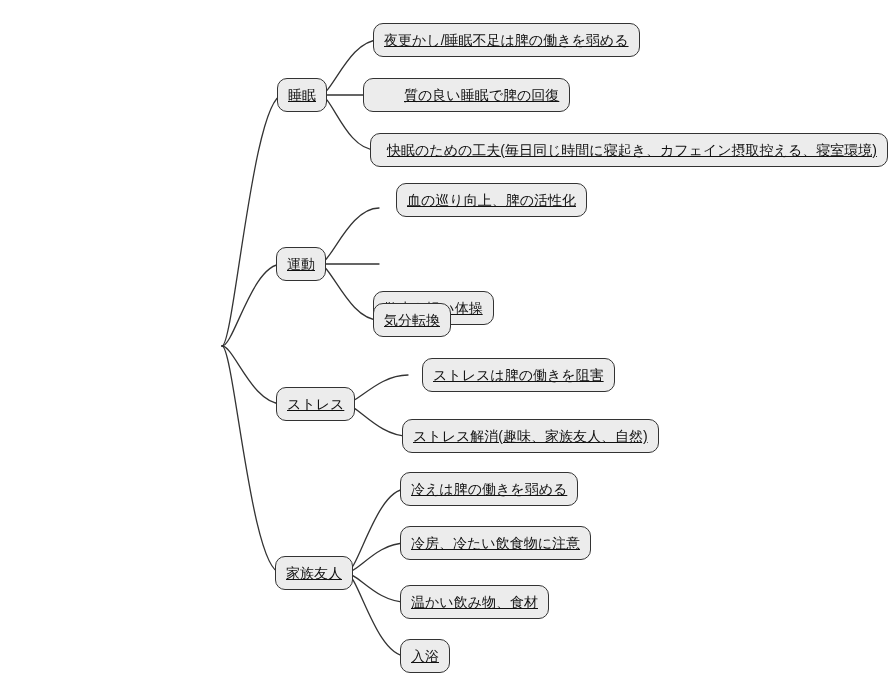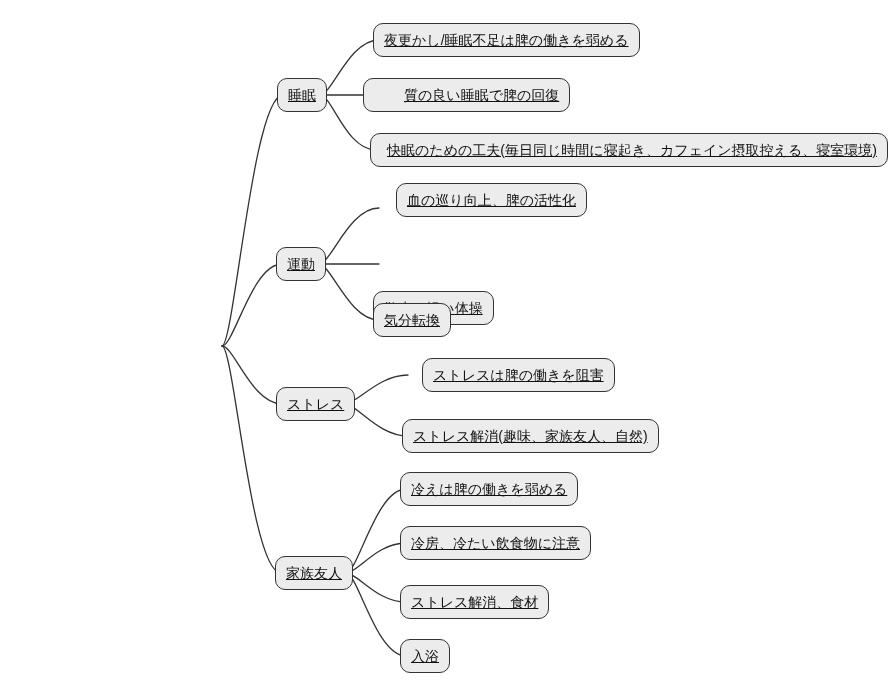--- a/index.html
+++ b/index.html
@@ -55,16 +55,16 @@
   <div class="node" style="left:373px;top:264px;margin-top:44px;">散歩や軽い体操</div>
   <div class="node" style="left:373px;top:320px;">気分転換</div>
 
   <div class="node" style="left:276px;top:404px;">ストレス</div>
   <div class="node" style="left:422px;top:375px;">ストレスは脾の働きを阻害</div>
   <div class="node" style="left:402px;top:436px;">ストレス解消(趣味、家族友人、自然)</div>
 
   <div class="node" style="left:275px;top:573px;">家族友人</div>
   <div class="node" style="left:400px;top:489px;">冷えは脾の働きを弱める</div>
   <div class="node" style="left:400px;top:543px;">冷房、冷たい飲食物に注意</div>
-  <div class="node" style="left:400px;top:602px;">ストレス解消、食材</div>
+  <div class="node" style="left:400px;top:602px;">温かい飲み物、食材</div>
   <div class="node" style="left:400px;top:656px;">入浴</div>
 
 </div>
 
 </body></html>

